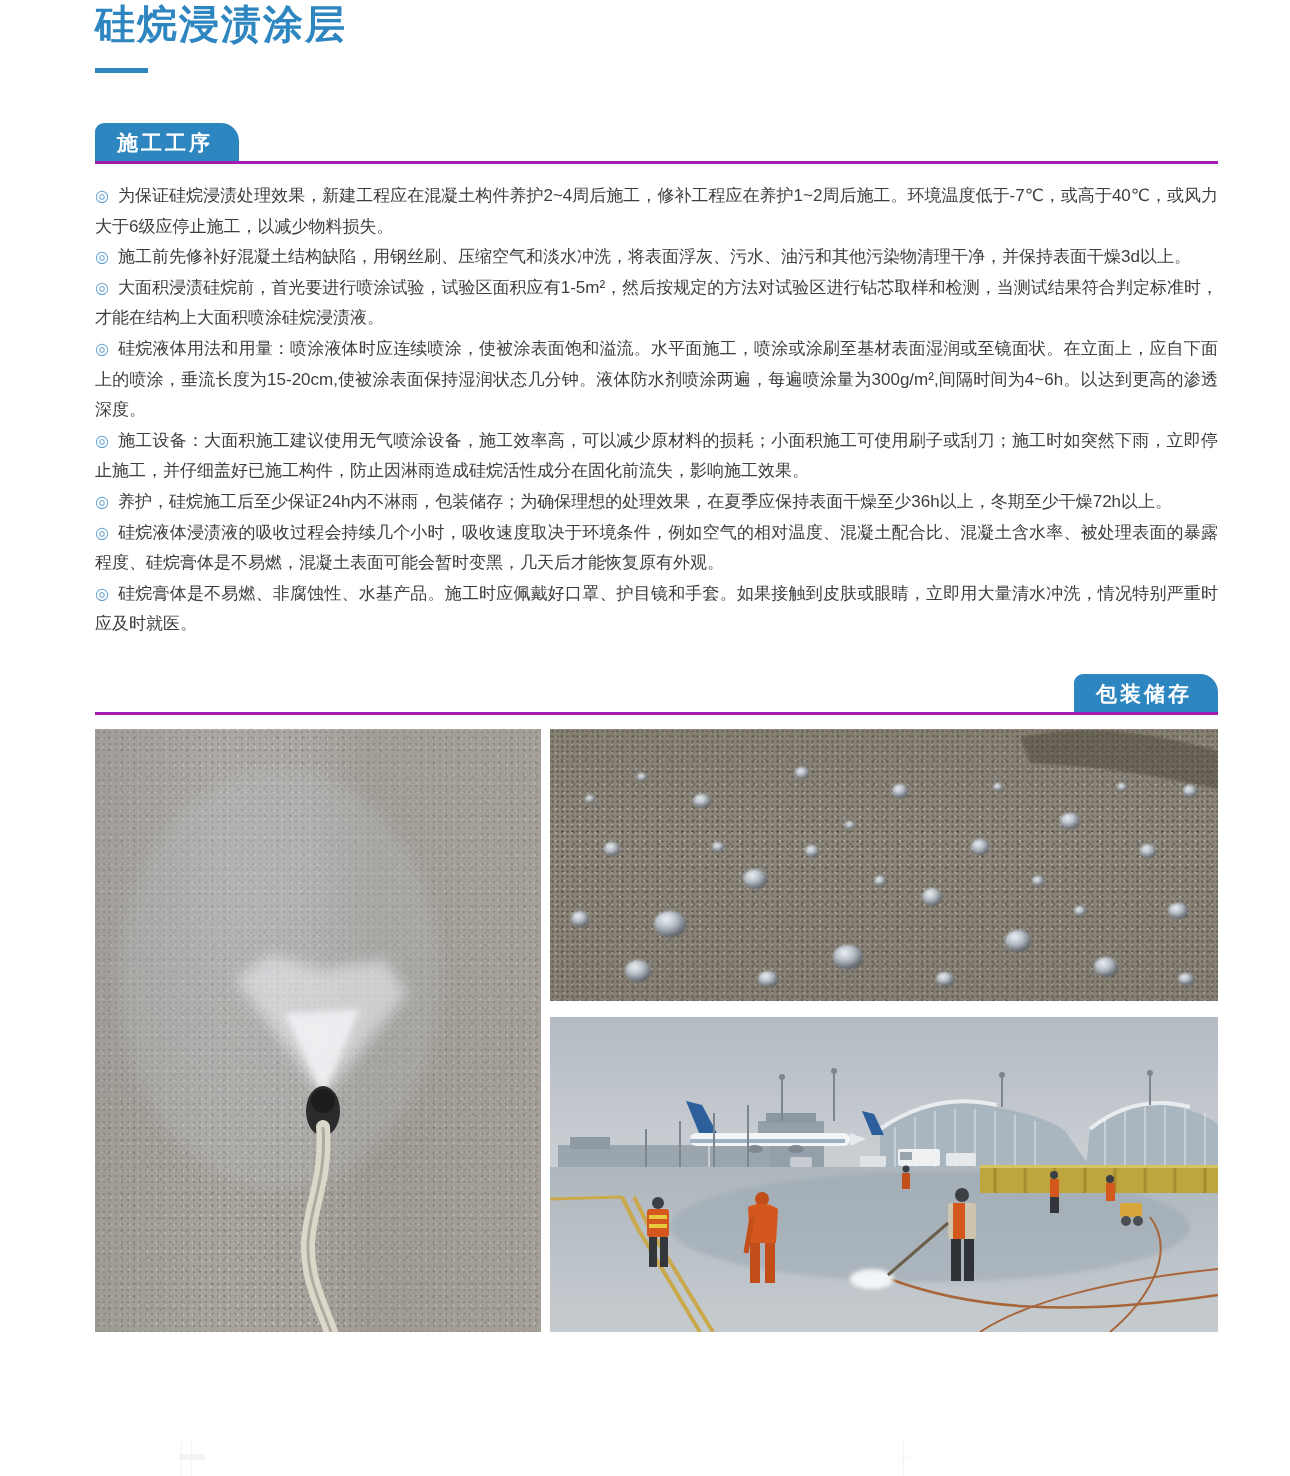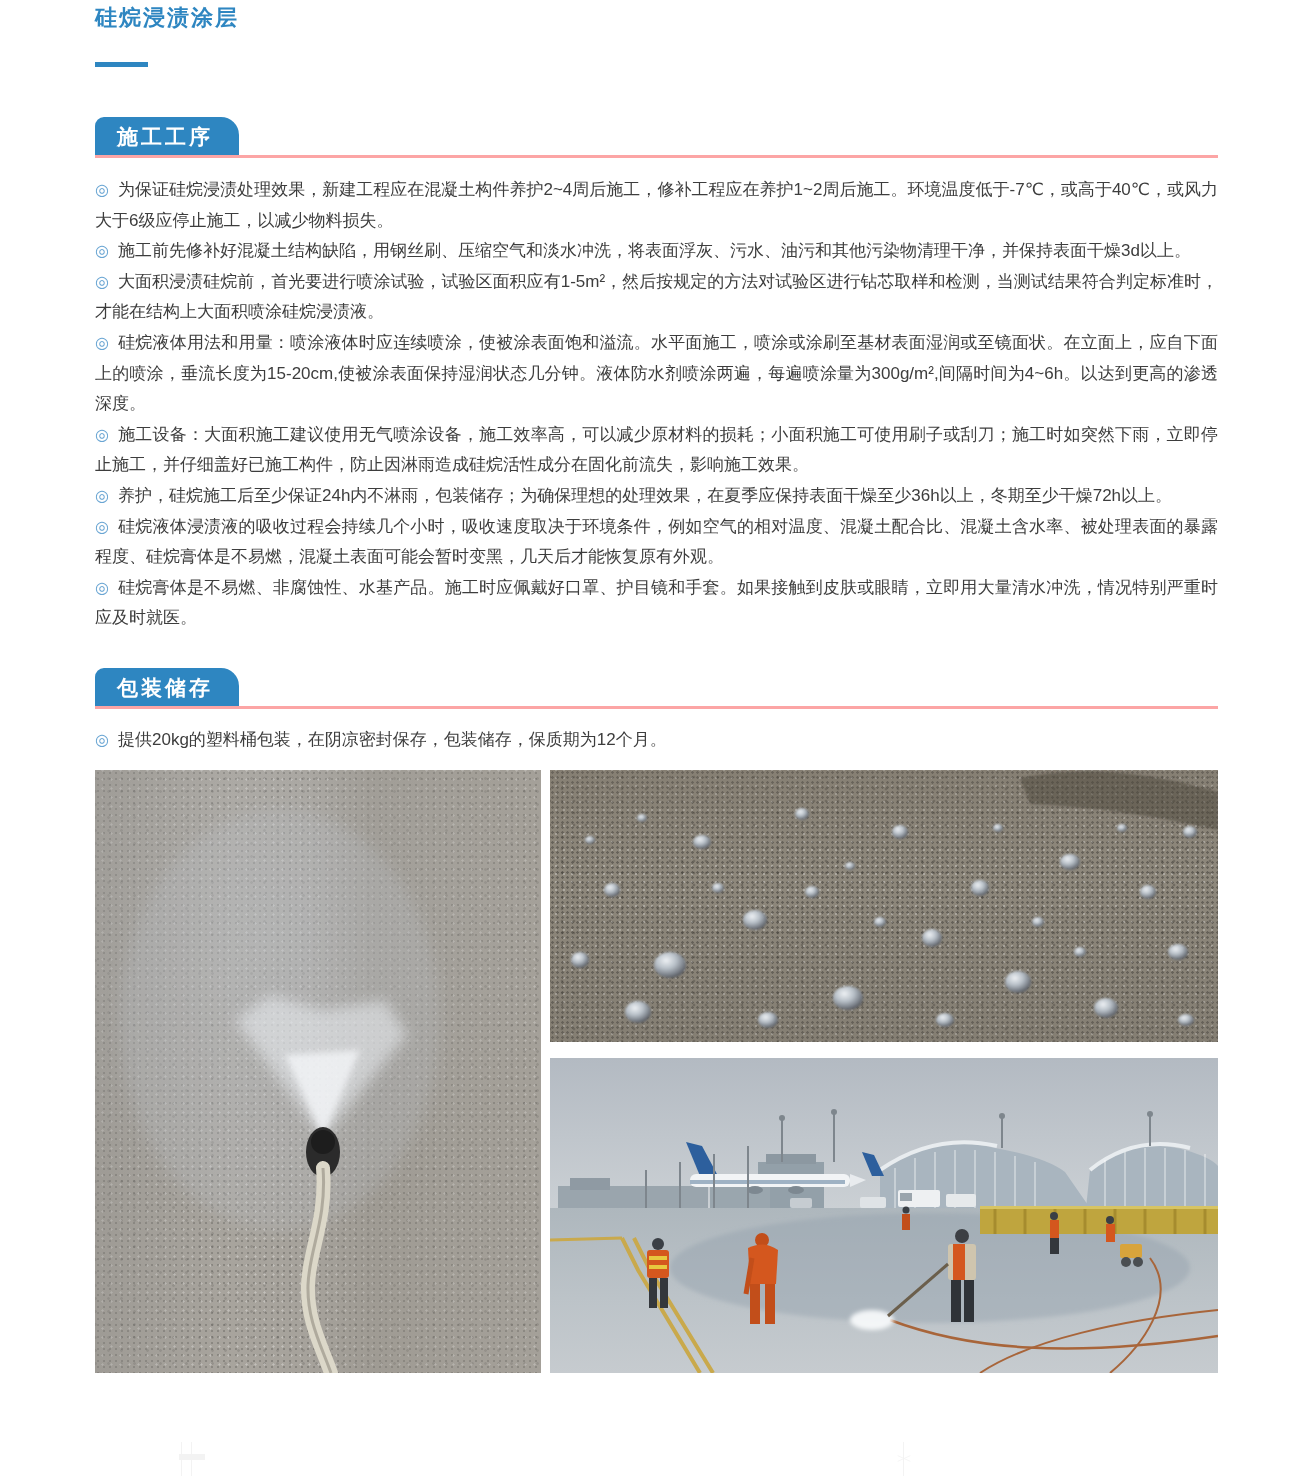--- a/index.html
+++ b/index.html
@@ -1,27 +1,27 @@
 <!DOCTYPE html>
 <html><head>
 <meta charset="utf-8">
 <style>
   html,body{margin:0;padding:0;}
   body{width:1290px;height:1476px;background:#ffffff;font-family:"Liberation Sans","DejaVu Sans",sans-serif;}
   .page{position:relative;width:1290px;height:1476px;overflow:hidden;background:#fff;}
   .content{position:absolute;left:95px;top:0;width:1123px;}
 
   
-  .page-title{margin:0;font-size:22px;line-height:36px;font-weight:bold;color:#2e86c1;letter-spacing:2px;}
+  .page-title{margin:0;padding-top:6px;font-size:40px;line-height:36px;font-weight:bold;color:#2e86c1;letter-spacing:2px;}
   .title-divider{margin-top:26px;width:53px;height:5px;background:#2e86c1;}
 
   
-  .section-bar{border-bottom:3px solid #fca5a5;line-height:0;}
+  .section-bar{border-bottom:3px solid #a21caf;line-height:0;}
   .section-bar.first{margin-top:50px;}
-  .section-bar.second{margin-top:34px;}
+  .section-bar.second{margin-top:34px;text-align:right;}
   .section-tab{display:inline-block;background:#2e86c1;color:#ffffff;font-size:21px;font-weight:bold;letter-spacing:3px;line-height:21px;padding:9px 26px 8px 22px;border-radius:9px 18px 0 0;}
 
   
   .bullets{margin-top:17px;font-size:17px;line-height:30.6px;color:#3d3d3d;}
   .bullets.single{margin-top:16px;}
   .bullet{margin:0;text-align:justify;}
   .bullet .marker{color:#69a5d3;margin-right:9px;font-size:16px;}
 
   
   .gallery{margin-top:14px;display:flex;gap:9px;}
@@ -78,23 +78,20 @@
       <p class="bullet"><span class="marker">◎</span><span>大面积浸渍硅烷前，首光要进行喷涂试验，试验区面积应有1-5m²，然后按规定的方法对试验区进行钻芯取样和检测，当测试结果符合判定标准时，才能在结构上大面积喷涂硅烷浸渍液。</span></p>
       <p class="bullet"><span class="marker">◎</span><span>硅烷液体用法和用量：喷涂液体时应连续喷涂，使被涂表面饱和溢流。水平面施工，喷涂或涂刷至基材表面湿润或至镜面状。在立面上，应自下面上的喷涂，垂流长度为15-20cm,使被涂表面保持湿润状态几分钟。液体防水剂喷涂两遍，每遍喷涂量为300g/m²,间隔时间为4~6h。以达到更高的渗透深度。</span></p>
       <p class="bullet"><span class="marker">◎</span><span>施工设备：大面积施工建议使用无气喷涂设备，施工效率高，可以减少原材料的损耗；小面积施工可使用刷子或刮刀；施工时如突然下雨，立即停止施工，并仔细盖好已施工构件，防止因淋雨造成硅烷活性成分在固化前流失，影响施工效果。</span></p>
       <p class="bullet"><span class="marker">◎</span><span>养护，硅烷施工后至少保证24h内不淋雨，包装储存；为确保理想的处理效果，在夏季应保持表面干燥至少36h以上，冬期至少干燥72h以上。</span></p>
       <p class="bullet"><span class="marker">◎</span><span>硅烷液体浸渍液的吸收过程会持续几个小时，吸收速度取决于环境条件，例如空气的相对温度、混凝土配合比、混凝土含水率、被处理表面的暴露程度、硅烷膏体是不易燃，混凝土表面可能会暂时变黑，几天后才能恢复原有外观。</span></p>
       <p class="bullet"><span class="marker">◎</span><span>硅烷膏体是不易燃、非腐蚀性、水基产品。施工时应佩戴好口罩、护目镜和手套。如果接触到皮肤或眼睛，立即用大量清水冲洗，情况特别严重时应及时就医。</span></p>
     </div>
 
     <div class="section-bar second">
       <span class="section-tab">包装储存</span>
-    </div>
-    <div class="bullets single">
-      <p class="bullet"><span class="marker">◎</span><span>提供20kg的塑料桶包装，在阴凉密封保存，包装储存，保质期为12个月。</span></p>
     </div>
 
     <div class="gallery">
 
       <div class="photo photo-spray">
         <svg width="446" height="603" viewBox="0 0 446 603">
           <defs>
             <filter id="blur1" x="-40%" y="-40%" width="180%" height="180%">
                 <feGaussianBlur stdDeviation="7"></feGaussianBlur>
               </filter>

